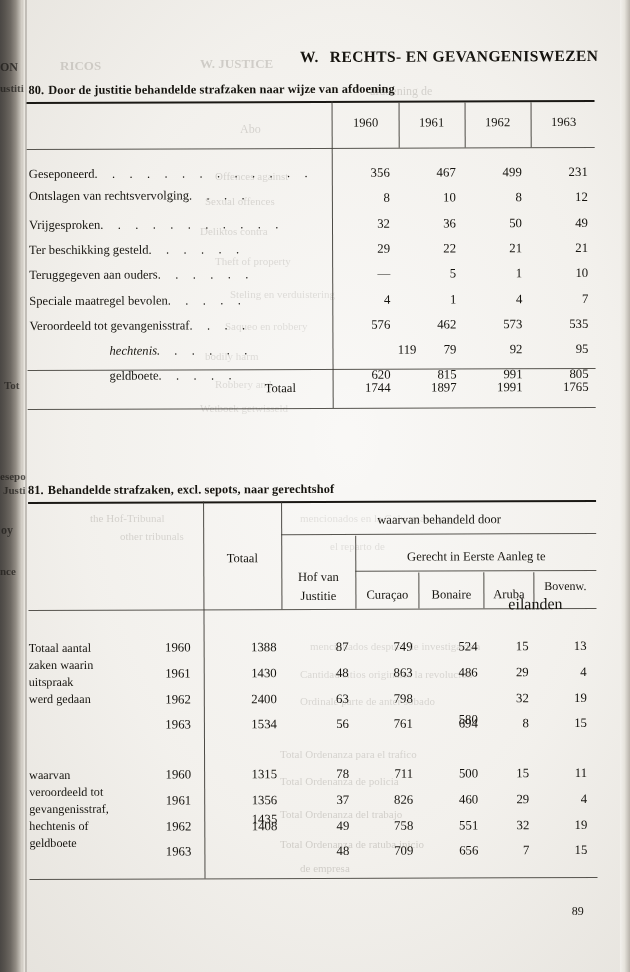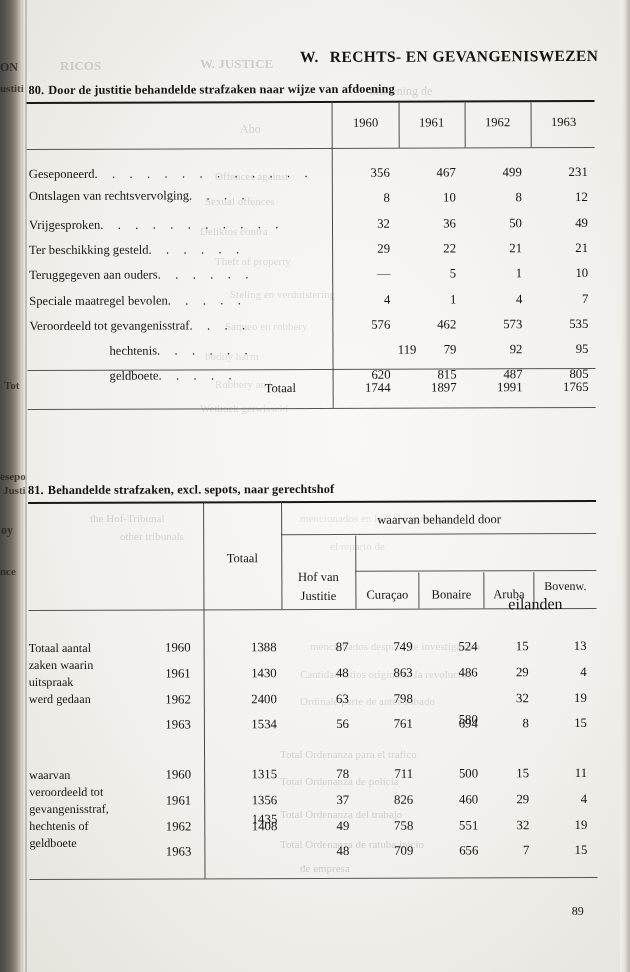--- a/index.html
+++ b/index.html
@@ -243,29 +243,29 @@
         <div class="celllbl" style="left: 30px; top: 292.5px;"><span>Speciale maatregel bevolen</span><span class="leader"> . . . . . </span></div>
         <div class="cellnum" style="left: 335px; top: 292.5px; width: 56px;">4</div>
         <div class="cellnum" style="left: 401px; top: 292.5px; width: 56px;">1</div>
         <div class="cellnum" style="left: 467px; top: 292.5px; width: 56px;">4</div>
         <div class="cellnum" style="left: 533px; top: 292.5px; width: 56px;">7</div>
         <div class="celllbl" style="left: 30px; top: 317.8px;"><span>Veroordeeld tot gevangenisstraf</span><span class="leader"> . . . . </span></div>
         <div class="cellnum" style="left: 335px; top: 317.8px; width: 56px;">576</div>
         <div class="cellnum" style="left: 401px; top: 317.8px; width: 56px;">462</div>
         <div class="cellnum" style="left: 467px; top: 317.8px; width: 56px;">573</div>
         <div class="cellnum" style="left: 533px; top: 317.8px; width: 56px;">535</div>
-        <div class="celllbl" style="left: 110px; top: 343.1px;"><span>hechtenis</span><span class="leader"> . . . . . . </span></div>
+        <div class="celllbl" style="left: 110px; top: 343.1px; font-style: italic;"><span>hechtenis</span><span class="leader"> . . . . . . </span></div>
         <div class="cellnum" style="left: 335px; top: 343.1px; width: 56px; margin-left: 26px;">119</div>
         <div class="cellnum" style="left: 401px; top: 343.1px; width: 56px;">79</div>
         <div class="cellnum" style="left: 467px; top: 343.1px; width: 56px;">92</div>
         <div class="cellnum" style="left: 533px; top: 343.1px; width: 56px;">95</div>
         <div class="celllbl" style="left: 110px; top: 368.4px;"><span>geldboete</span><span class="leader"> . . . . . </span></div>
         <div class="cellnum" style="left: 335px; top: 368.4px; width: 56px;">620</div>
         <div class="cellnum" style="left: 401px; top: 368.4px; width: 56px;">815</div>
-        <div class="cellnum" style="left: 467px; top: 368.4px; width: 56px;">487</div>
+        <div class="cellnum" style="left: 467px; top: 368.4px; width: 56px;">991</div>
         <div class="cellnum" style="left: 533px; top: 368.4px; width: 56px;">805</div>
       </div>
 
     <div class="celllbl" style="left:265px; top:381px;">Totaal</div>
     <div class="cellnum" style="left:335px; top:381px; width:56px;">1744</div>
     <div class="cellnum" style="left:401px; top:381px; width:56px;">1897</div>
     <div class="cellnum" style="left:467px; top:381px; width:56px;">1991</div>
     <div class="cellnum" style="left:533px; top:381px; width:56px;">1765</div>
 
     <div class="tbl-title" style="left:28px; top:482px;">
@@ -282,20 +282,21 @@
     <div class="rule-vert" style="left:281px; top:501px; height:108px;"></div>
     <div class="rule-vert" style="left:355px; top:536px; height:73px;"></div>
     <div class="rule-vert" style="left:418px; top:573px; height:36px;"></div>
     <div class="rule-vert" style="left:483px; top:573px; height:36px;"></div>
     <div class="rule-vert" style="left:533px; top:573px; height:36px;"></div>
 
     <div class="hdr" style="left:204px; top:551px; width:76px;">Totaal</div>
     <div class="hdr" style="left:282px; top:513px; width:314px;">waarvan behandeld door</div>
     <div class="hdr" style="left:282px; top:570px; width:72px;">Hof van</div>
     <div class="hdr" style="left:282px; top:589px; width:72px;">Justitie</div>
+    <div class="hdr" style="left:356px; top:550px; width:240px;">Gerecht in Eerste Aanleg te</div>
     <div class="hdr" style="left:356px; top:588px; width:62px;">Curaçao</div>
     <div class="hdr" style="left:419px; top:588px; width:64px;">Bonaire</div>
     <div class="hdr" style="left:484px; top:588px; width:49px;">Aruba</div>
     <div class="hdr" style="left:534px; top:580px; width:62px; font-size:12px;">Bovenw.</div>
     <div class="hdr" style="left:504px; top:596px; width:62px; font-size:16px;">eilanden</div>
 
     <div id="t81-body">
         <div class="celllbl" style="left: 28px; top: 640px; font-size: 12.2px;">Totaal aantal</div>
         <div class="celllbl" style="left: 28px; top: 657px; font-size: 12.2px;">zaken waarin</div>
         <div class="celllbl" style="left: 28px; top: 674px; font-size: 12.2px;">uitspraak</div>

